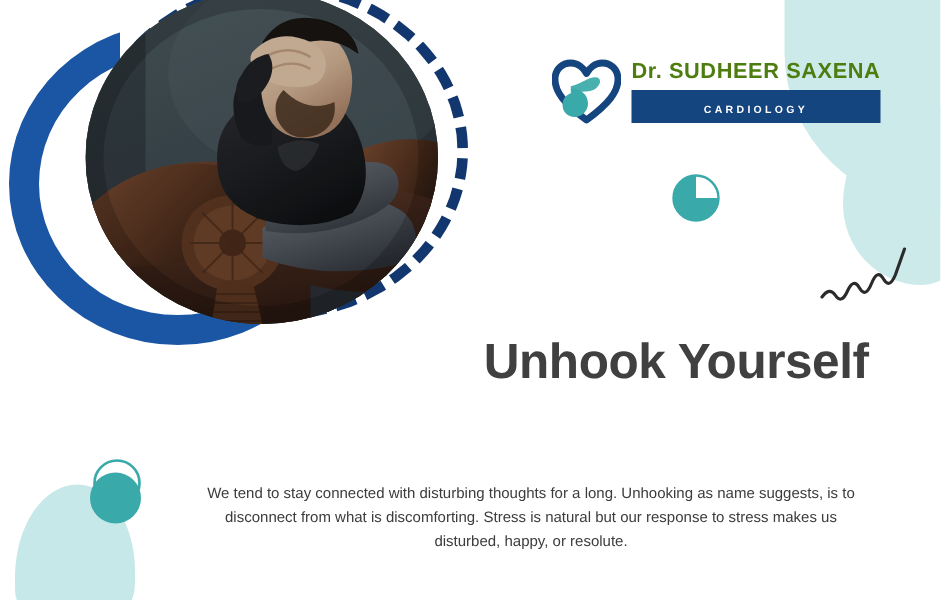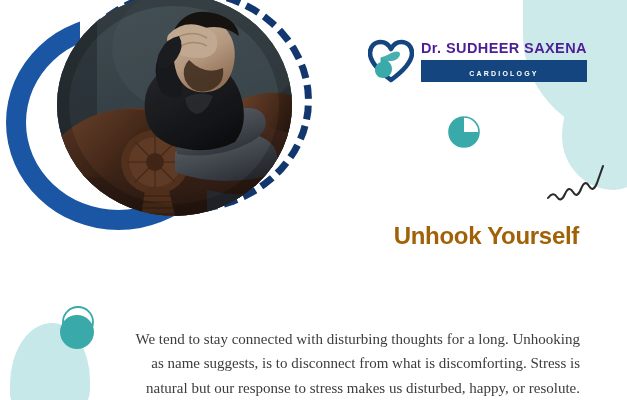--- a/index.html
+++ b/index.html
@@ -66,21 +66,21 @@
 
   
   .logo{
     position:absolute;left:368px;top:37px;width:195px;height:48px;
     z-index:6;display:flex;align-items:center;gap:7px;
   }
   .logo-mark{width:46px;height:44px;flex:0 0 auto;}
   .logo-mark svg{display:block;width:100%;height:100%;}
   .logo-text{display:flex;flex-direction:column;align-items:stretch;}
   .logo-name{
-    font-size:14.5px;font-weight:bold;color:#4c1d95;
+    font-size:14.5px;font-weight:bold;color:#4d7c0f;
     letter-spacing:0.4px;white-space:nowrap;line-height:1.15;
     font-family:"Liberation Sans", sans-serif;
   }
   .logo-bar{
     margin-top:3px;background:#15457f;
     text-align:center;padding:2px 0 2px 0;
   }
   .logo-sub{
     font-size:7px;color:#ffffff;letter-spacing:2.2px;font-weight:bold;
     font-family:"Liberation Sans", sans-serif;
@@ -91,37 +91,37 @@
   .deco-pac svg{display:block;width:100%;height:100%;}
   .deco-squiggle{position:absolute;left:545px;top:160px;width:62px;height:44px;z-index:5;}
   .deco-squiggle svg{display:block;width:100%;height:100%;}
   .deco-circles{position:absolute;left:52px;top:303px;width:58px;height:52px;z-index:5;}
   .deco-circles svg{display:block;width:100%;height:100%;}
 
   
   .headline{
     position:absolute;right:48px;top:222px;width:330px;z-index:6;
     text-align:right;
-    color:#a16207;
+    color:#404040;
     font-weight:bold;
-    font-size:24px;
+    font-size:33px;
     line-height:1.16;
     letter-spacing:-0.3px;
     font-family:"Liberation Sans", sans-serif;
   }
   .headline .l2{display:block;}
 
   
   .body-copy{
     position:absolute;left:128px;top:312px;width:452px;z-index:6;
-    text-align:right;
+    text-align:center;
     color:#3c3c3c;
-    font-size:15px;
+    font-size:10px;
     line-height:1.62;
-    font-family:Liberation Serif, serif;
+    font-family:Liberation Sans, sans-serif;
   }
 </style>
 </head>
 <body>
 
 <div class="stage">
 
   <div class="blob-tr"></div>
   <div class="blob-tr2"></div>
   <div class="blob-bl"></div>

